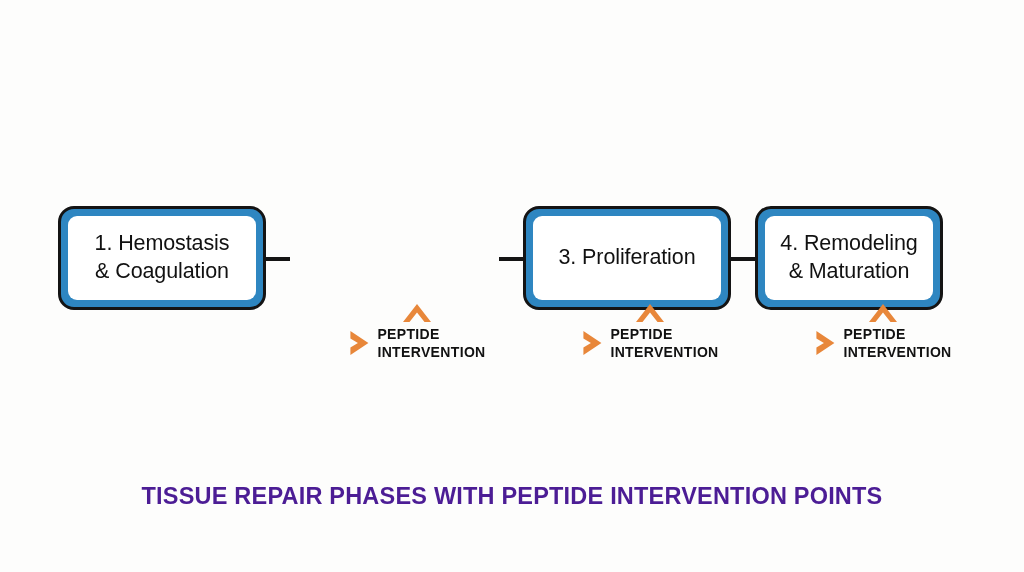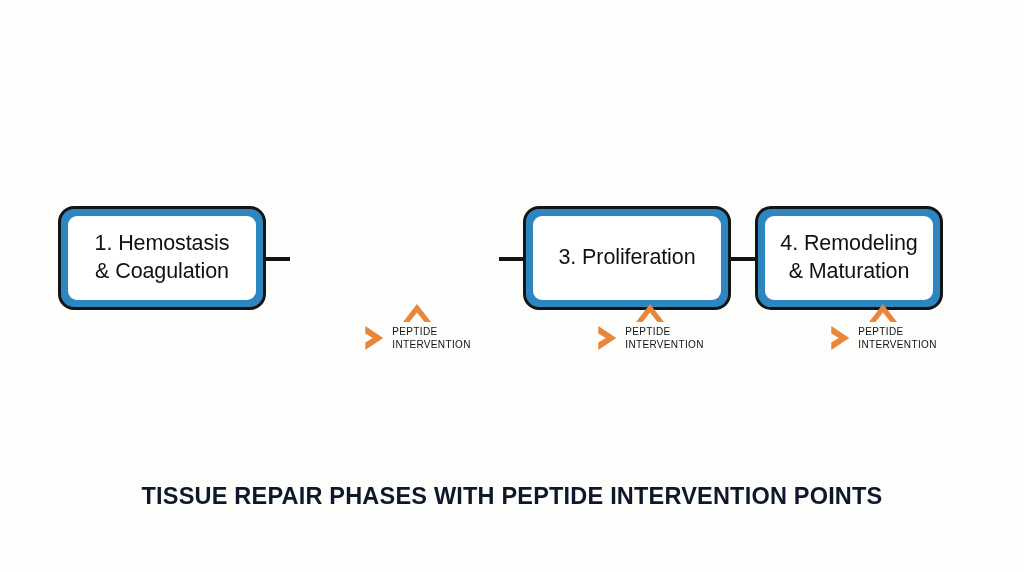--- a/index.html
+++ b/index.html
@@ -101,39 +101,39 @@
   }
 
   .chevron-right {
     width: 22px;
     height: 26px;
     flex: 0 0 auto;
     margin-right: 7px;
   }
 
   .intervention-text {
-    font-size: 10px;
-    font-weight: normal;
+    font-size: 14px;
+    font-weight: bold;
     line-height: 1.32;
     color: #111111;
     letter-spacing: 0.35px;
     white-space: pre-line;
     text-align: left;
   }
 
   
   .diagram-title {
     position: absolute;
     left: 0;
     top: 483px;
     width: 1024px;
     text-align: center;
     font-size: 23.5px;
     font-weight: bold;
-    color: #0f172a;
+    color: #4c1d95;
     letter-spacing: 0.2px;
   }
 </style>
 </head>
 <body>
 
 <div id="diagram-canvas">
 
   <div class="phase-row">
 

